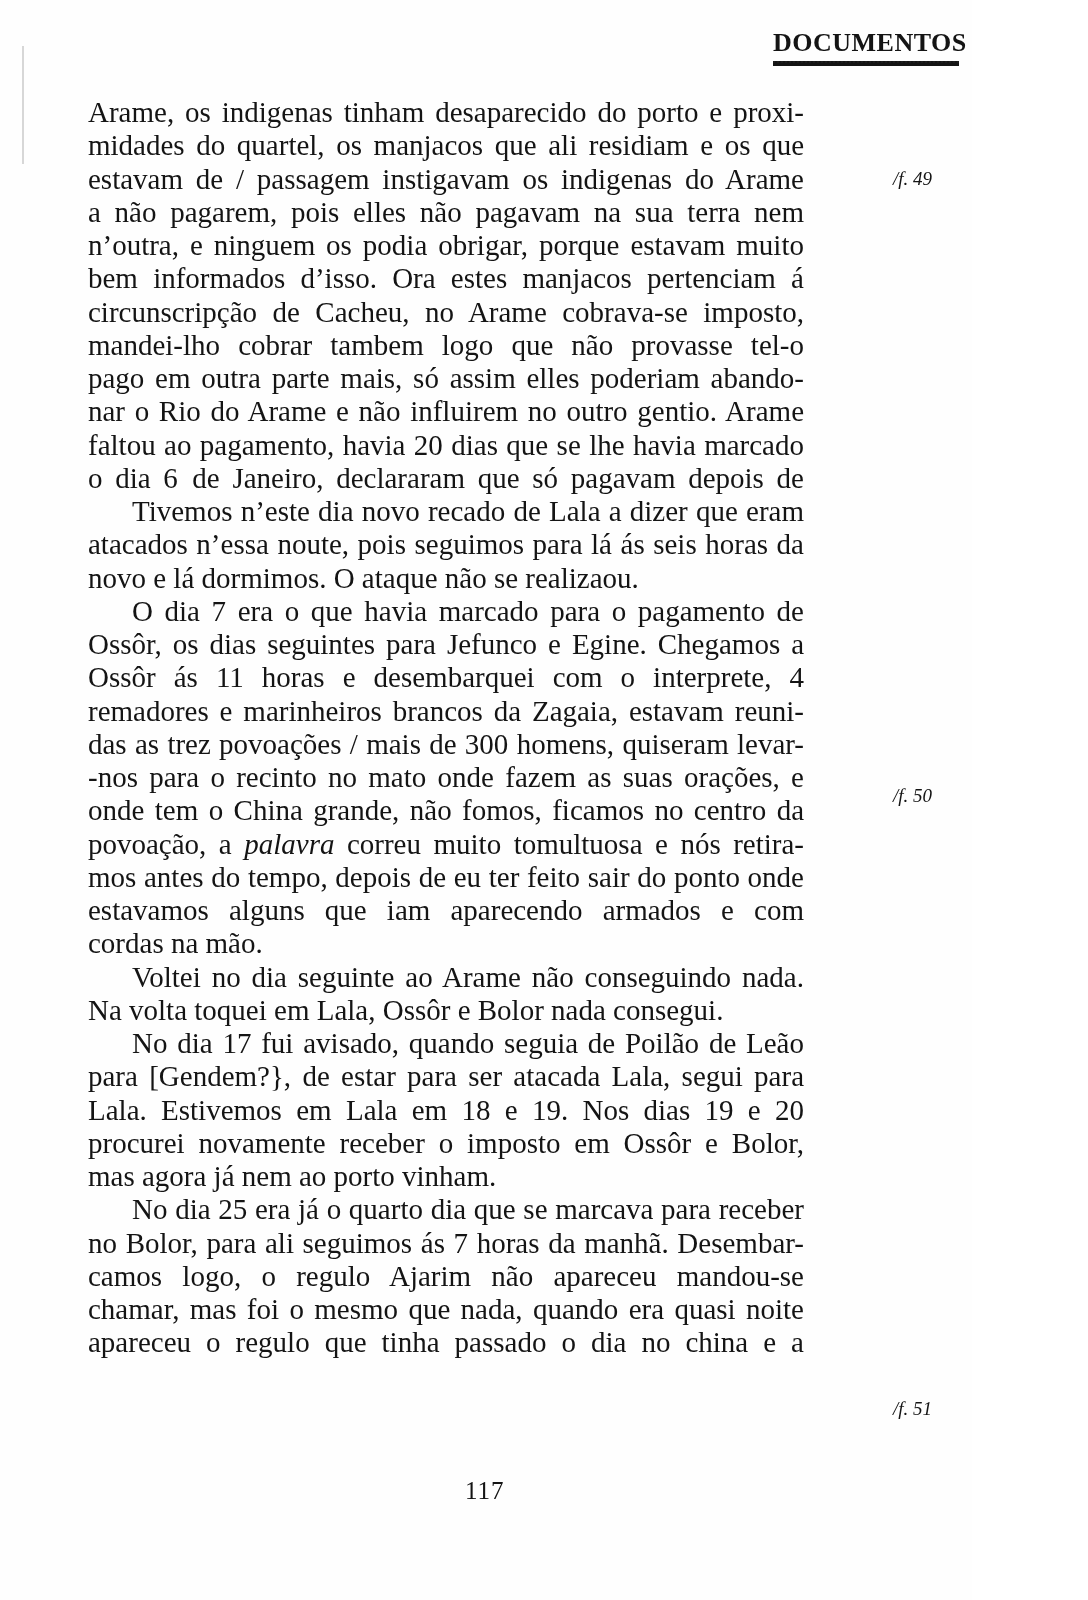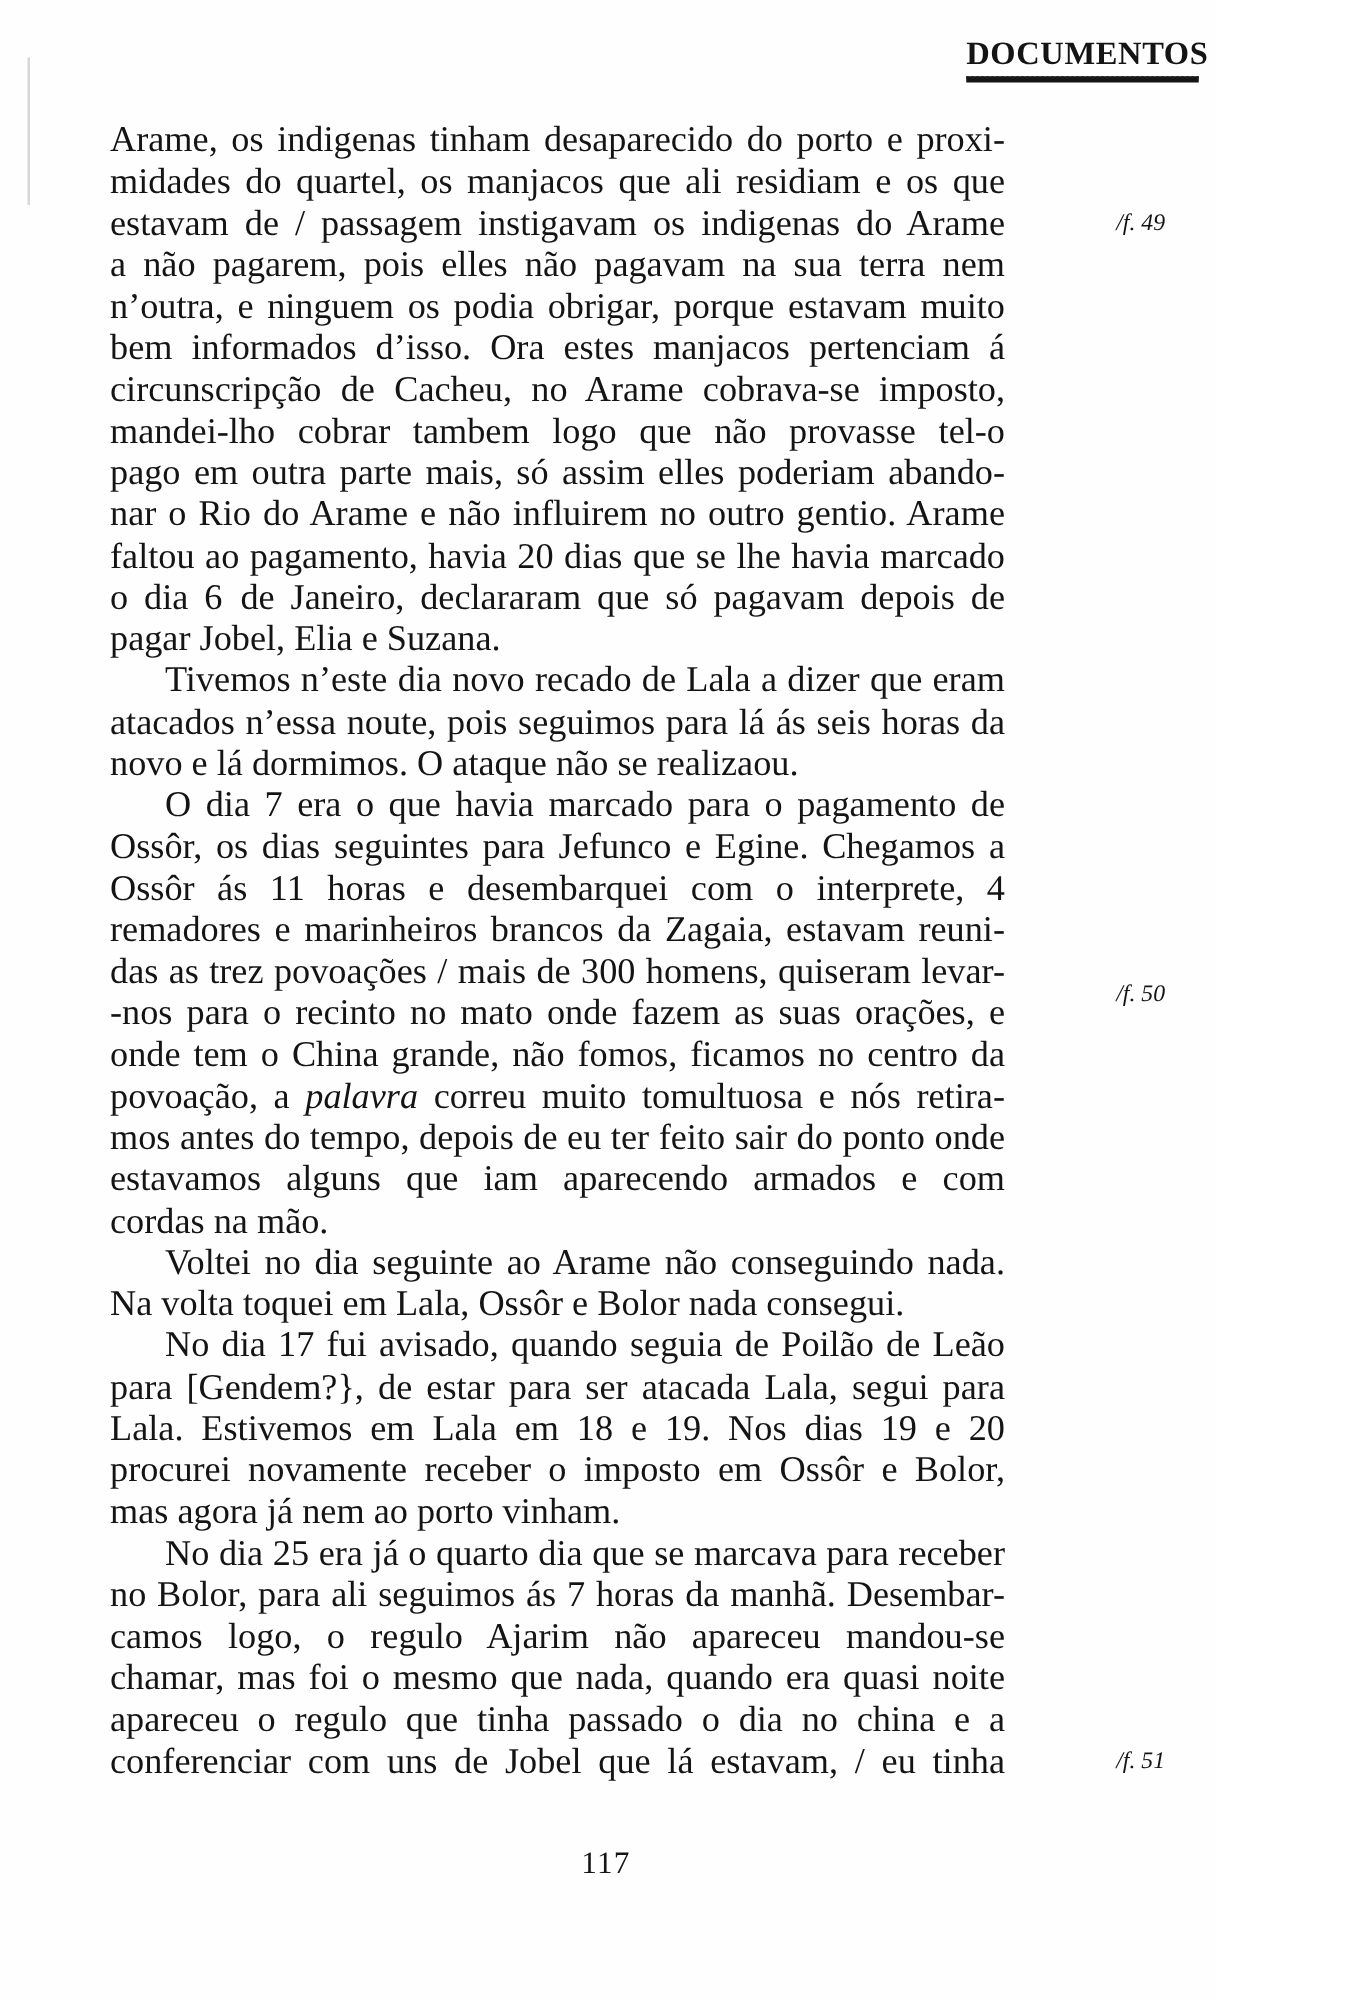--- a/index.html
+++ b/index.html
@@ -101,21 +101,20 @@
         <div class="line"><span>estavam de / passagem instigavam os indigenas do Arame</span></div>
         <div class="line"><span>a não pagarem, pois elles não pagavam na sua terra nem</span></div>
         <div class="line"><span>n’outra, e ninguem os podia obrigar, porque estavam muito</span></div>
         <div class="line"><span>bem informados d’isso. Ora estes manjacos pertenciam á</span></div>
         <div class="line"><span>circunscripção de Cacheu, no Arame cobrava-se imposto,</span></div>
         <div class="line"><span>mandei-lho cobrar tambem logo que não provasse tel-o</span></div>
         <div class="line"><span>pago em outra parte mais, só assim elles poderiam abando-</span></div>
         <div class="line"><span>nar o Rio do Arame e não influirem no outro gentio. Arame</span></div>
         <div class="line"><span>faltou ao pagamento, havia 20 dias que se lhe havia marcado</span></div>
         <div class="line"><span>o dia 6 de Janeiro, declararam que só pagavam depois de</span></div>
-        <div class="line last"><span>pagar Jobel, Elia e Suzana.</span></div>
       </div>
       <div class="para indent">
         <div class="line"><span>Tivemos n’este dia novo recado de Lala a dizer que eram</span></div>
         <div class="line"><span>atacados n’essa noute, pois seguimos para lá ás seis horas da</span></div>
         <div class="line last"><span>novo e lá dormimos. O ataque não se realizaou.</span></div>
       </div>
       <div class="para indent">
         <div class="line"><span>O dia 7 era o que havia marcado para o pagamento de</span></div>
         <div class="line"><span>Ossôr, os dias seguintes para Jefunco e Egine. Chegamos a</span></div>
         <div class="line"><span>Ossôr ás 11 horas e desembarquei com o interprete, 4</span></div>
@@ -138,21 +137,20 @@
         <div class="line"><span>Lala. Estivemos em Lala em 18 e 19. Nos dias 19 e 20</span></div>
         <div class="line"><span>procurei novamente receber o imposto em Ossôr e Bolor,</span></div>
         <div class="line last"><span>mas agora já nem ao porto vinham.</span></div>
       </div>
       <div class="para indent">
         <div class="line"><span>No dia 25 era já o quarto dia que se marcava para receber</span></div>
         <div class="line"><span>no Bolor, para ali seguimos ás 7 horas da manhã. Desembar-</span></div>
         <div class="line"><span>camos logo, o regulo Ajarim não apareceu mandou-se</span></div>
         <div class="line"><span>chamar, mas foi o mesmo que nada, quando era quasi noite</span></div>
         <div class="line"><span>apareceu o regulo que tinha passado o dia no china e a</span></div>
-        <div class="line"><span>conferenciar com uns de Jobel que lá estavam, / eu tinha</span></div>
       </div>
     </div>
 
   <div class="margin-note mn1">/f. 49</div>
   <div class="margin-note mn2">/f. 50</div>
   <div class="margin-note mn3">/f. 51</div>
 
   <div class="page-number">117</div>
 </div>
 

